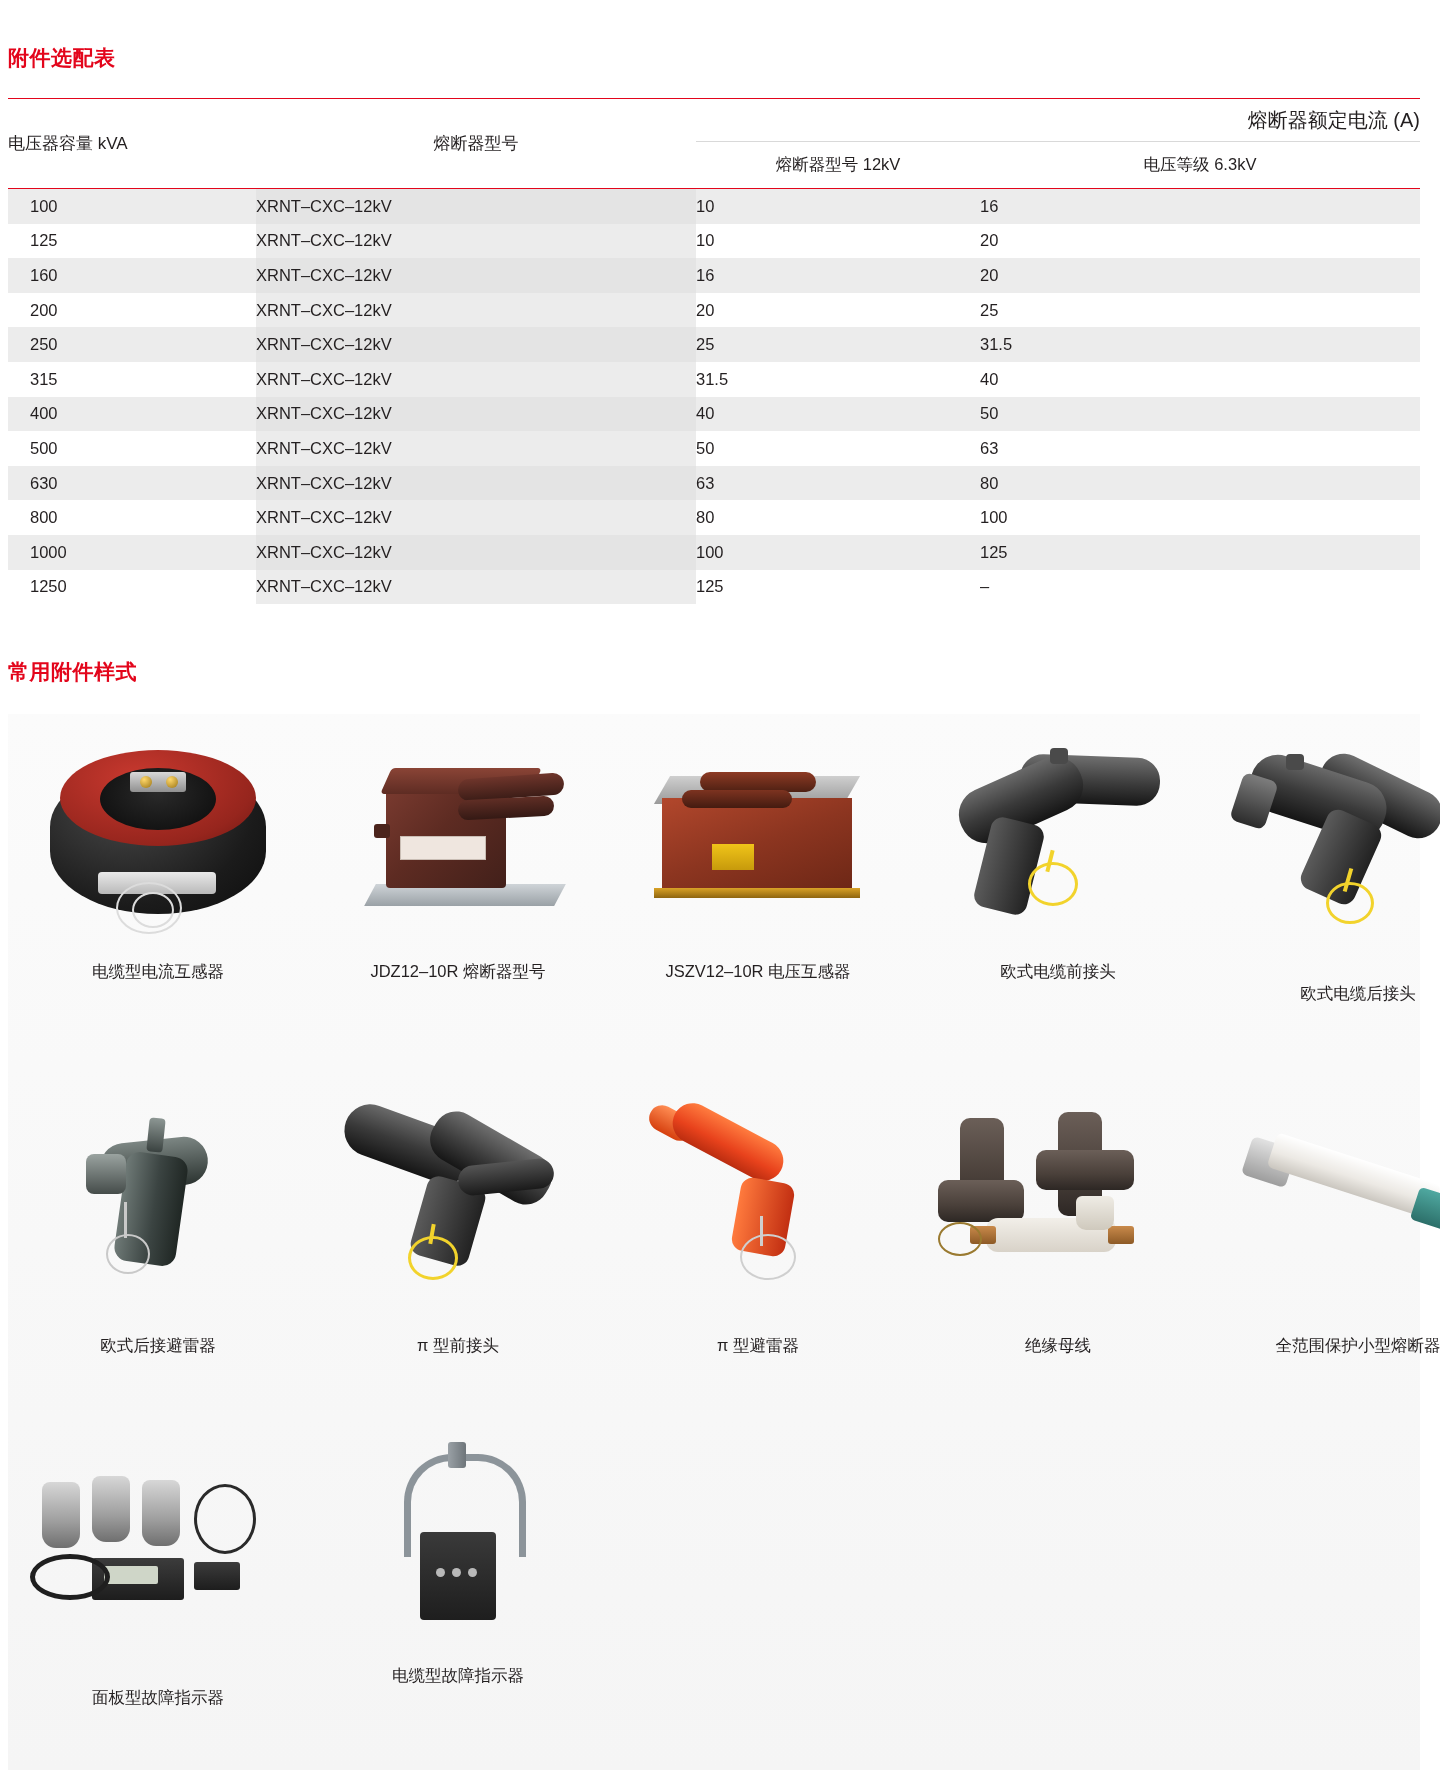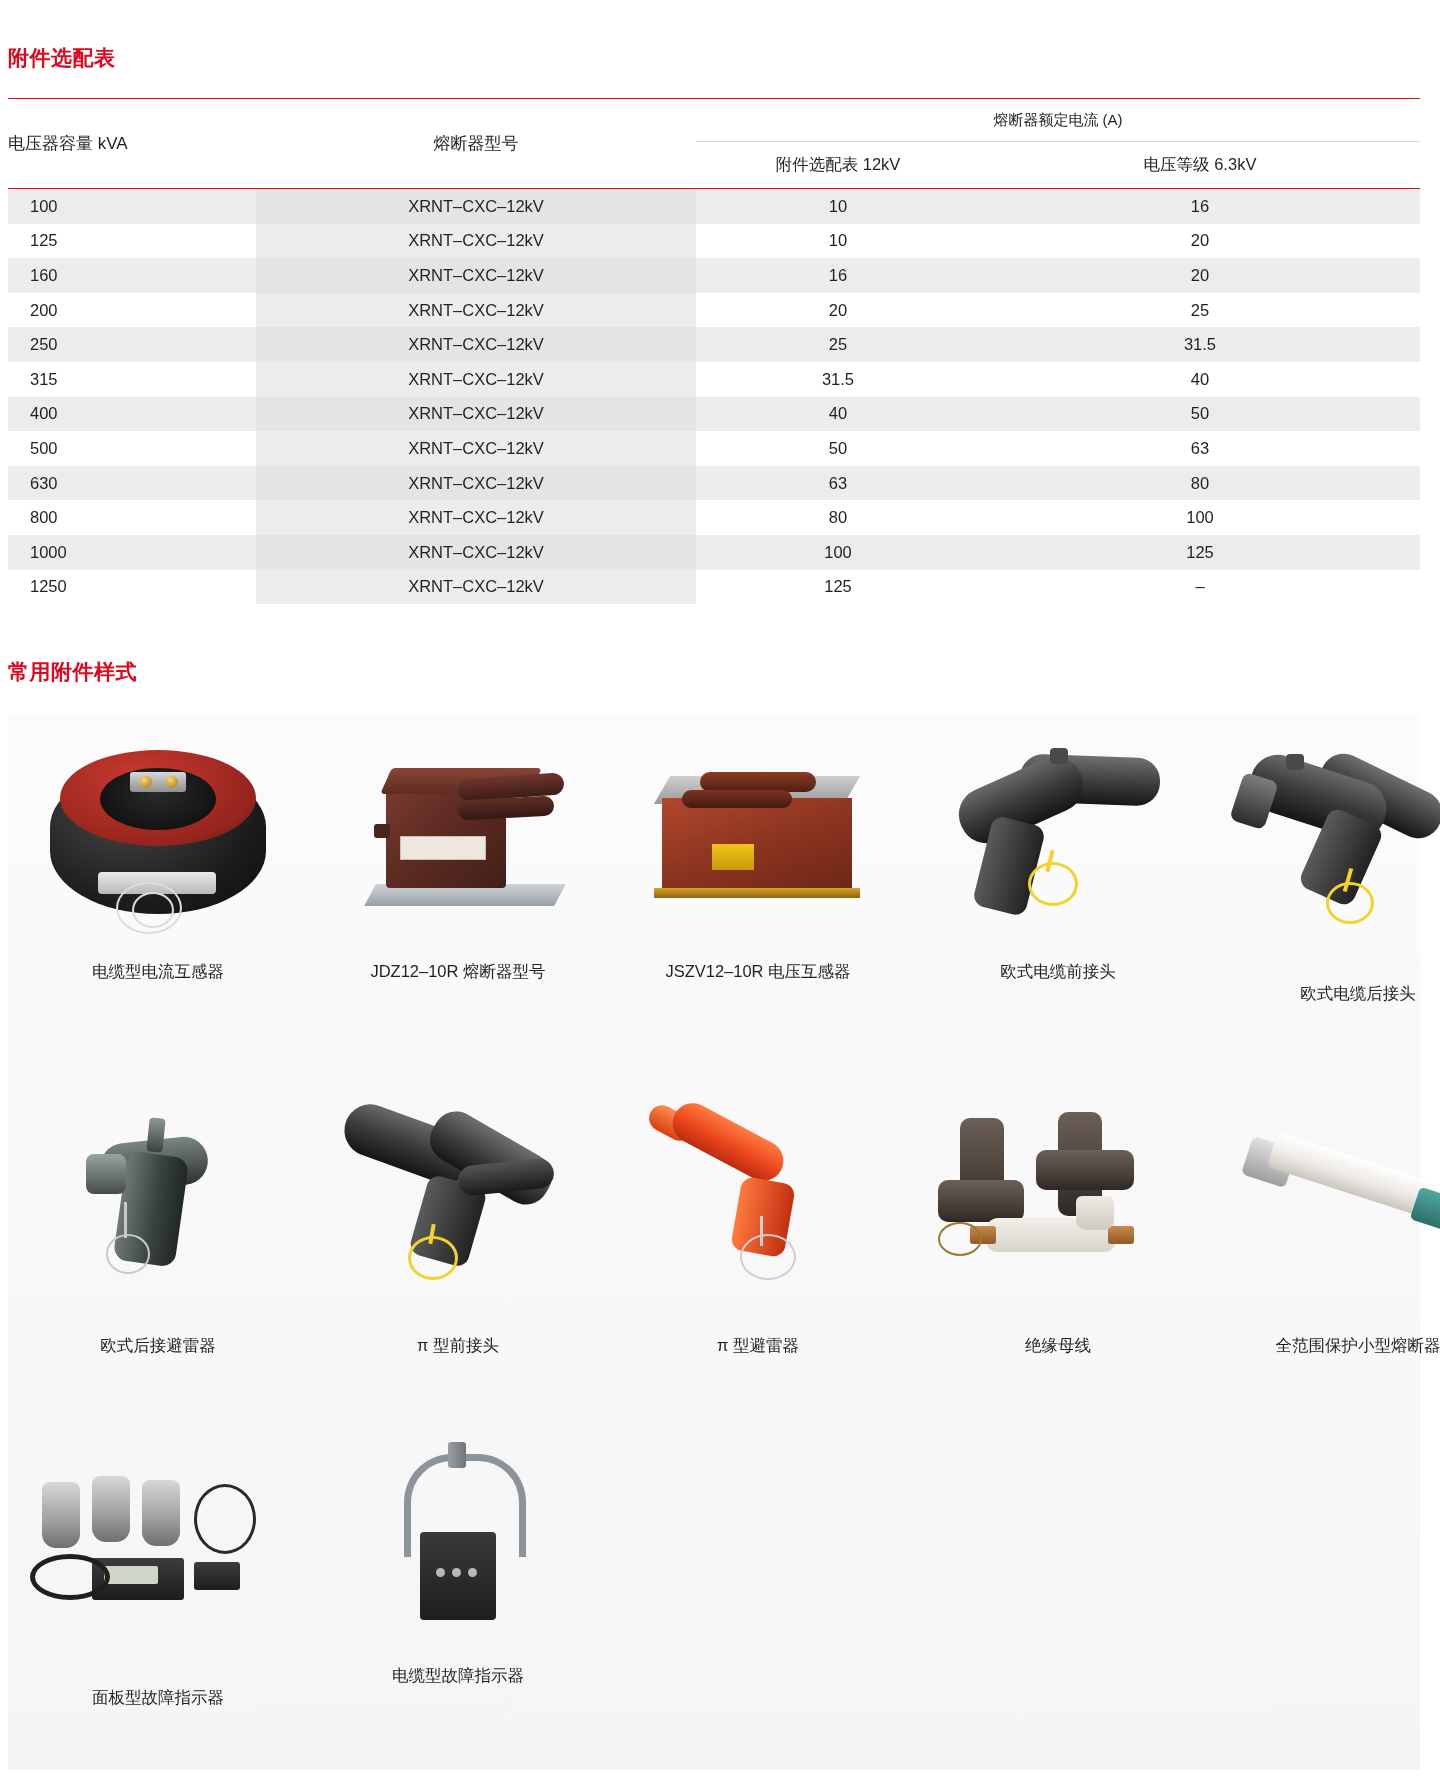--- a/index.html
+++ b/index.html
@@ -67,44 +67,43 @@
     text-align: left;
     padding-left: 22px;
     font-size: 17px;
   }
   .th-center {
     text-align: center;
     padding-left: 0;
   }
   .th-group {
     height: 42px;
-    text-align: center;
+    text-align: right;
     vertical-align: middle;
-    font-size: 15px;
+    font-size: 20px;
     border-bottom: 1px solid #d9d9d9;
   }
   .th-sub {
     height: 46px;
     text-align: center;
     vertical-align: middle;
     font-size: 16.5px;
   }
 
   tbody tr td {
     height: 34.6px;
     vertical-align: middle;
     font-size: 16.5px;
   }
   tbody tr td.c-cap {
     padding-left: 22px;
     text-align: left;
   }
   tbody tr td.c-model,
   tbody tr td.c-num {
-    text-align: center;
   }
   tbody tr.alt td {
     background: #ececec;
   }
   tbody tr td.c-model {
     background: #ececec;
   }
   tbody tr.alt td.c-model {
     background: #e4e4e4;
   }
@@ -443,21 +442,21 @@
           <col class="col-c">
           <col class="col-d">
       </colgroup>
       <thead>
         <tr class="hdr-top-line">
           <td class="th-main" rowspan="2">电压器容量 kVA</td>
           <td class="th-main th-center" rowspan="2">熔断器型号</td>
           <td class="th-group" colspan="2">熔断器额定电流 (A)</td>
         </tr>
         <tr class="hdr-bottom-line">
-          <td class="th-sub">附件选配表 12kV</td>
+          <td class="th-sub">熔断器型号 12kV</td>
           <td class="th-sub">电压等级 6.3kV</td>
         </tr>
       </thead>
       <tbody>
         <tr class="alt">
           <td class="c-cap">100</td>
           <td class="c-model">XRNT–CXC–12kV</td>
           <td class="c-num">10</td>
           <td class="c-num">16</td>
         </tr>

